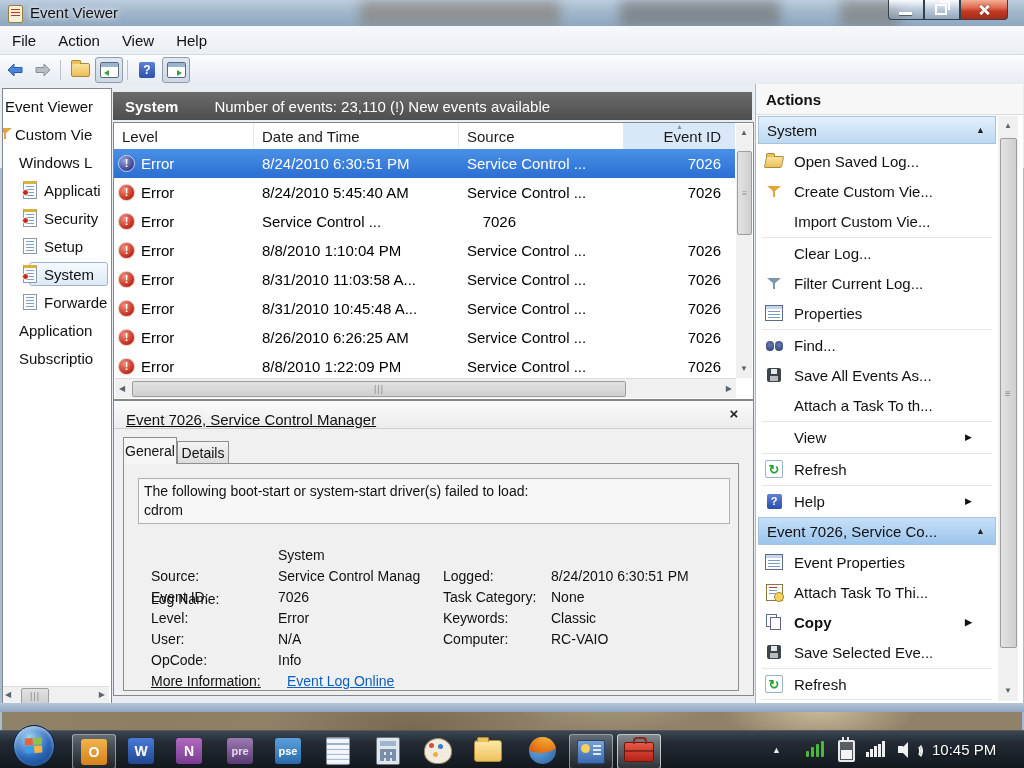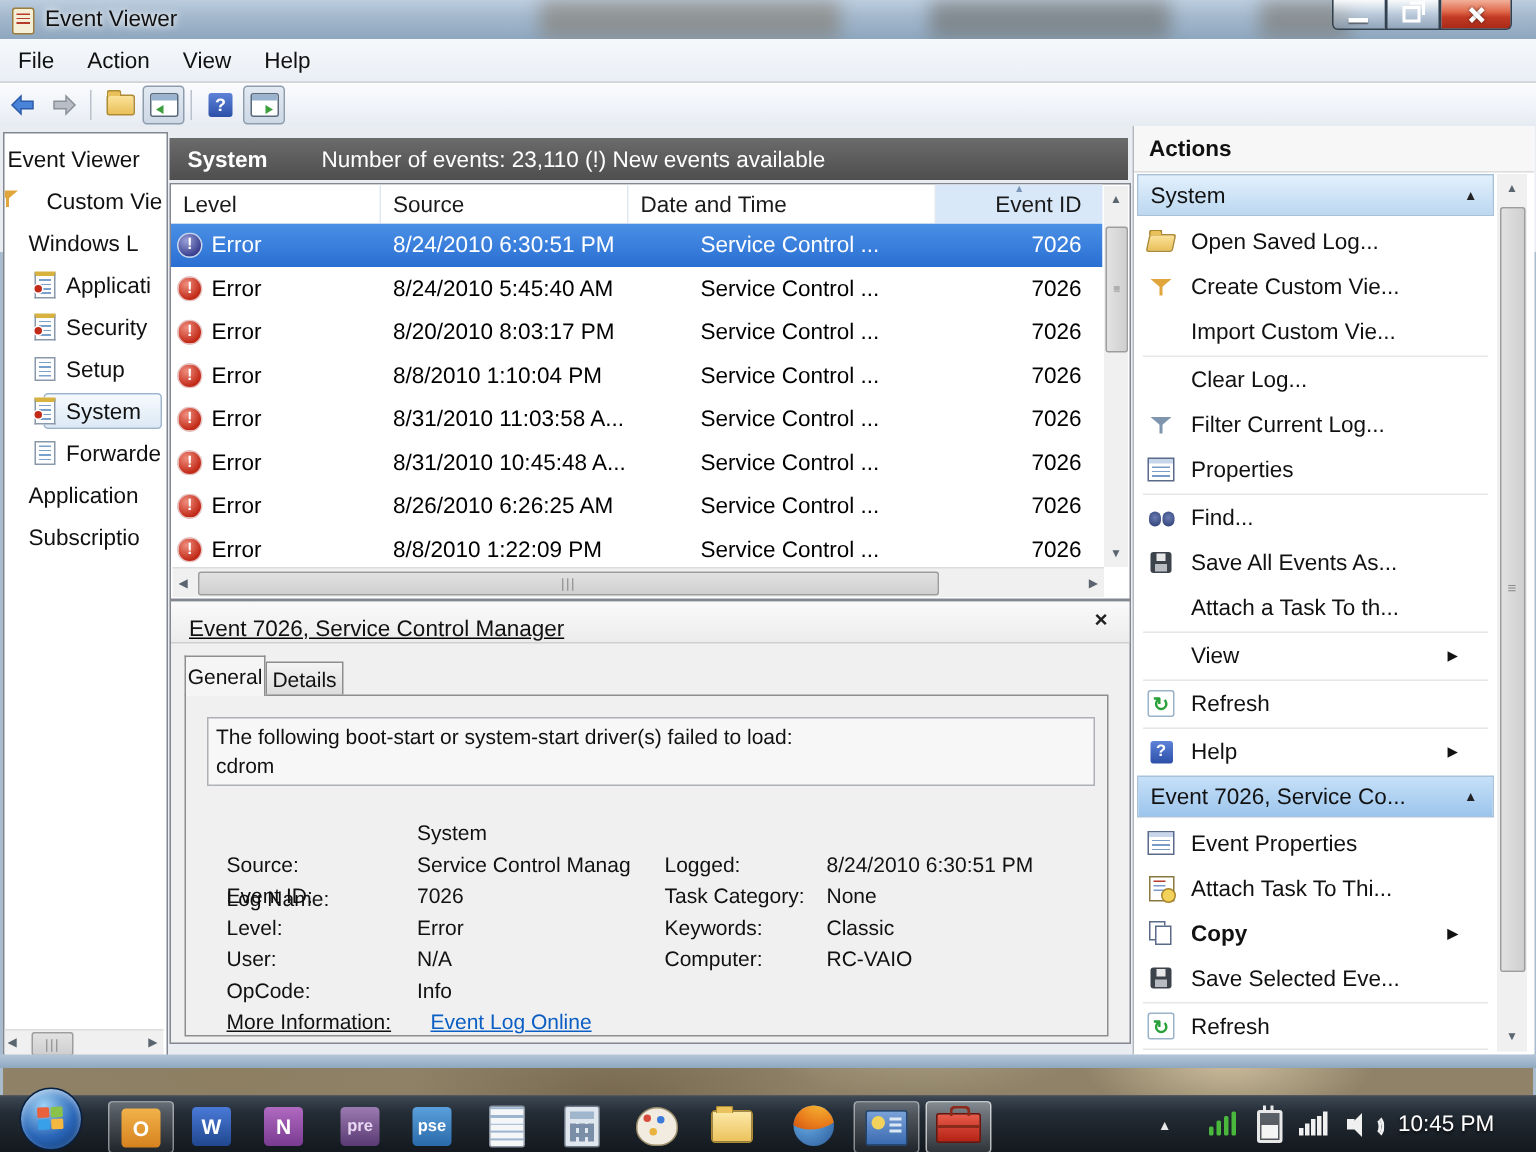--- a/index.html
+++ b/index.html
@@ -308,21 +308,21 @@
     <div class="content">
       <div class="glassedge" style="left:0;"></div>
       <div class="glassedge" style="left:1022px;"></div>
 
       <div class="panel treepanel">
         <div class="ti" style="left:2px;top:4px;">
           <span>Event Viewer</span>
         </div>
         <div class="ti" style="left:0;top:32px;">
           <span class="clip"><span class="funnel" style="display:inline-block;margin-left:-5px;"></span></span>
-          <span style="margin-left:18px;">Custom Vie</span>
+          <span style="margin-left:2px;">Custom Vie</span>
         </div>
         <div class="ti" style="left:0;top:60px;">
           <span class="clip"></span>
           <span style="margin-left:6px;">Windows L</span>
         </div>
         <div class="ti" style="left:20px;top:88px;">
           <span class="treelog dot yl"></span>
           <span style="margin-left:7px;">Applicati</span>
         </div>
         <div class="ti" style="left:20px;top:116px;">
@@ -361,22 +361,22 @@
       </div>
 
       <div class="logheader">
         <span class="t1">System</span>
         <span class="t2">Number of events: 23,110 (!) New events available</span>
       </div>
 
       <div class="panel tablebox">
         <div class="thead">
           <div class="th" style="width:140px;">Level</div>
+          <div class="th" style="width:205px;">Date and Time</div>
           <div class="th" style="width:165px;">Source</div>
-          <div class="th" style="width:205px;">Date and Time</div>
           <div class="th id" style="width:111px;">
             <span class="sort">▲</span>
             <span>Event ID</span>
           </div>
         </div>
         <div class="rows">
           <div class="trow sel" style="top:0;">
             <div class="tc c-level">
                 <span class="errico blue">!</span>
                 <span>Error</span>
@@ -392,21 +392,20 @@
               </div>
             <div class="tc c-date">8/24/2010 5:45:40 AM</div>
             <div class="tc c-src">Service Control ...</div>
             <div class="tc c-id">7026</div>
           </div>
           <div class="trow" style="top:58px;">
             <div class="tc c-level">
                 <span class="errico">!</span>
                 <span>Error</span>
               </div>
-            <div class="tc c-date">8/20/2010 8:03:17 PM</div>
             <div class="tc c-src">Service Control ...</div>
             <div class="tc c-id">7026</div>
           </div>
           <div class="trow" style="top:87px;">
             <div class="tc c-level">
                 <span class="errico">!</span>
                 <span>Error</span>
               </div>
             <div class="tc c-date">8/8/2010 1:10:04 PM</div>
             <div class="tc c-src">Service Control ...</div>

